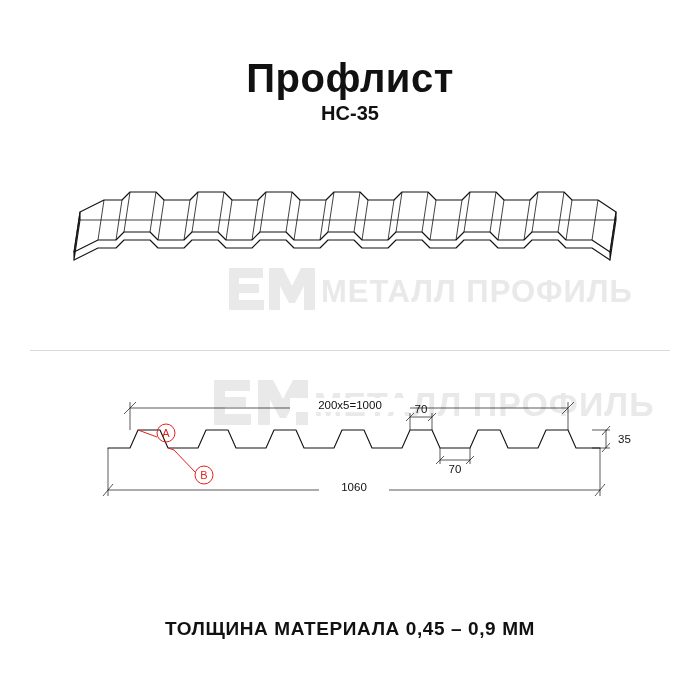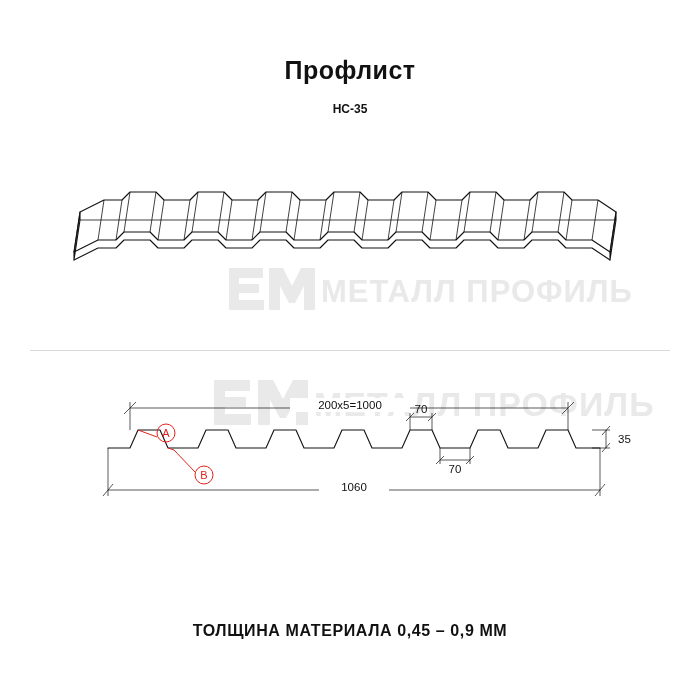--- a/index.html
+++ b/index.html
@@ -18,50 +18,50 @@
   .page {
     position: absolute;
     inset: 0;
   }
   .title {
     position: absolute;
     top: 56px;
     left: 0;
     right: 0;
     text-align: center;
-    font-size: 25px;
+    font-size: 40px;
     font-weight: bold;
     letter-spacing: 0.5px;
     color: #111111;
   }
   .subtitle {
     position: absolute;
     top: 102px;
     left: 0;
     right: 0;
     text-align: center;
-    font-size: 12px;
+    font-size: 20px;
     font-weight: bold;
     color: #111111;
   }
   .divider {
     position: absolute;
     left: 30px;
     right: 30px;
     top: 350px;
     height: 1px;
     background: #d9d9d9;
   }
   .footer-note {
     position: absolute;
     bottom: 60px;
     left: 0;
     right: 0;
     text-align: center;
-    font-size: 16px;
+    font-size: 19px;
     font-weight: bold;
     letter-spacing: 0.6px;
     color: #111111;
   }
   .iso-wrap {
     position: absolute;
     left: 60px;
     top: 170px;
     width: 580px;
     height: 140px;

